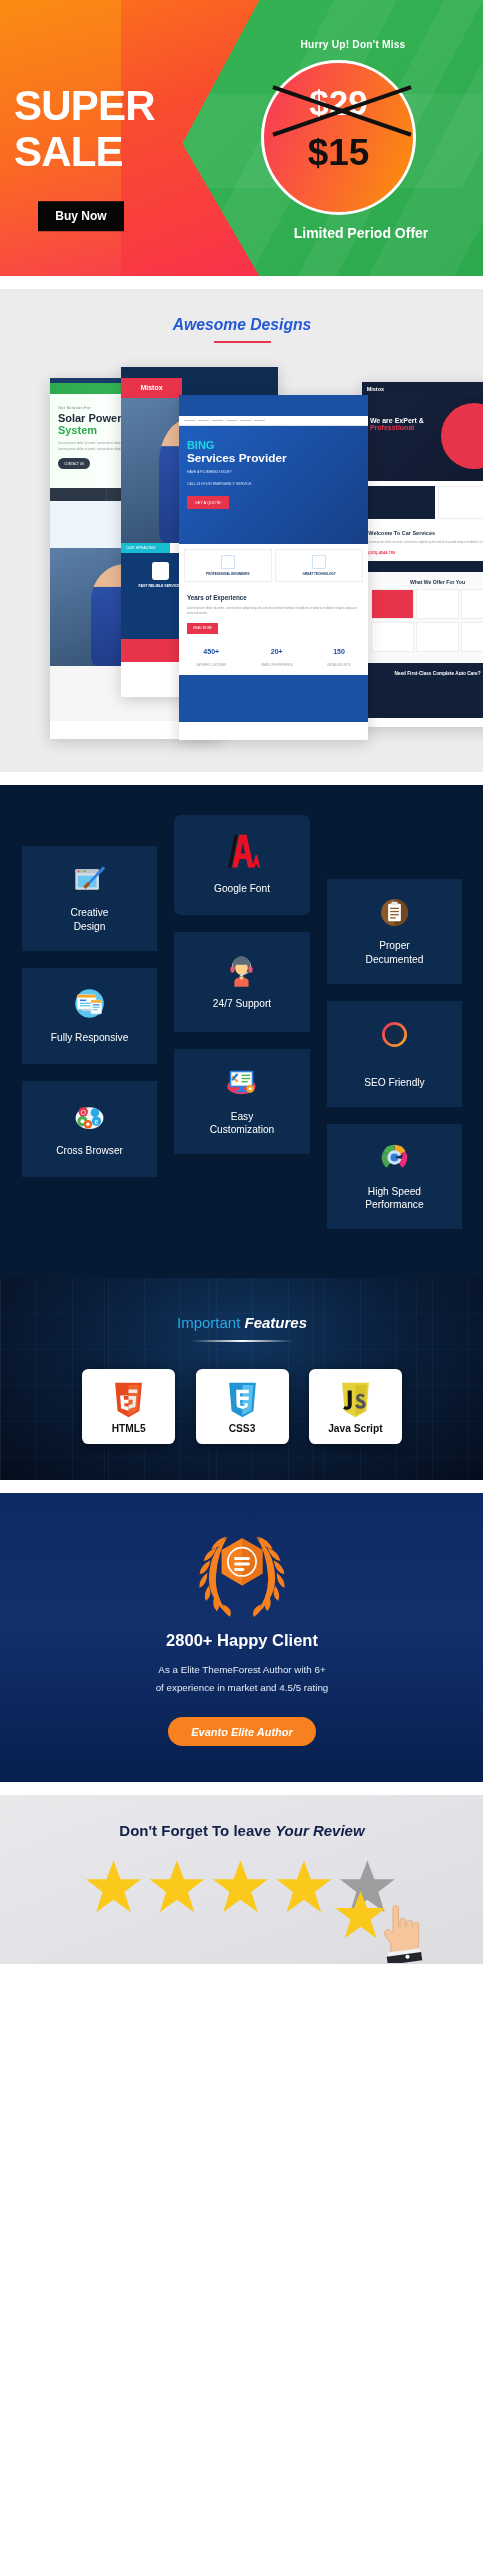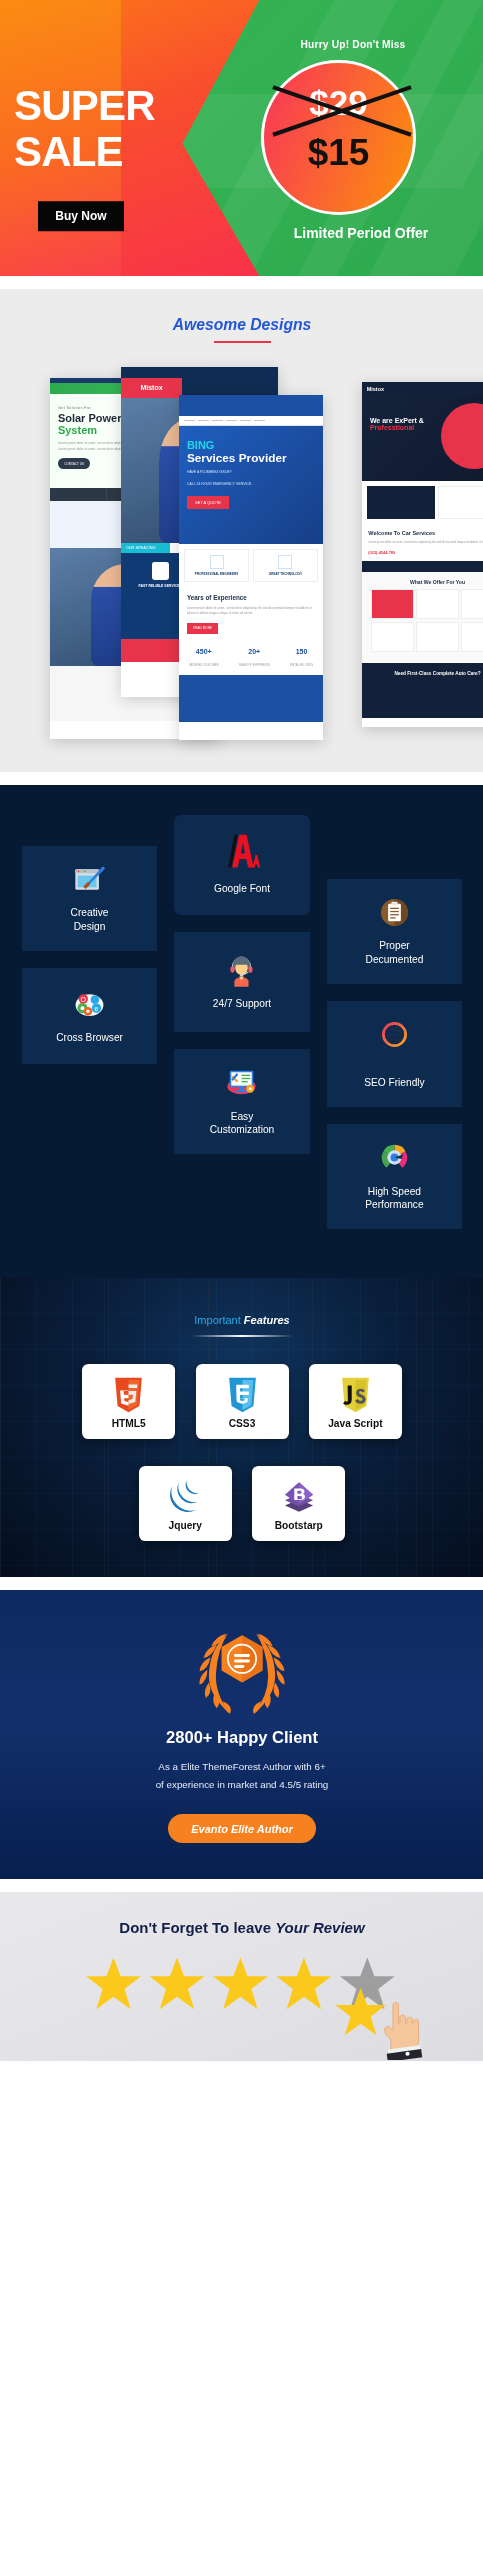--- a/index.html
+++ b/index.html
@@ -129,21 +129,21 @@
     margin-left: 39px;
   }
   .shot {
     position: absolute;
     background: #fff;
     box-shadow: 0 3.1px 14px rgba(0,0,0,0.18);
     overflow: hidden;
   }
   .shot-a { left: 11px; top: 17.3px; width: 170px; height: 361px; }
   .shot-b { left: 82px; top: 6.3px; width: 157px; height: 330px; z-index: 3; }
-  .shot-c { left: 140px; top: 35px; width: 144px; height: 345px; z-index: 5; }
+  .shot-c { left: 140px; top: 35px; width: 189px; height: 345px; z-index: 5; }
   .shot-d { left: 323px; top: 22px; width: 151px; height: 345px; z-index: 2; }
 
   
   .mini-topbar { height: 5.5px; background: #1a3a6b; }
   .mini-nav { height: 10.2px; background: #fff; border-bottom: 0.8px solid #e4e4e4; display:flex; align-items:center; padding:0 4.7px; gap:3.1px;}
   .mini-logo { font-size: 5.5px; font-weight: 900; color: #e8344a; }
   .mini-link { width: 11px; height: 1.6px; background: #c6c6c6; }
   .mini-hero-green {
     height: 94px;
     background: linear-gradient(90deg,#f4fff6 0%, #ffffff 60%, #cfe6f7 100%);
@@ -229,21 +229,21 @@
     overflow: hidden;
   }
   .circuit {
     position:absolute; inset:0; opacity:.38;
     background-image:
       linear-gradient(90deg, rgba(60,150,220,.20) 0.8px, transparent 0.8px),
       linear-gradient(0deg, rgba(60,150,220,.14) 0.8px, transparent 0.8px),
       linear-gradient(90deg, rgba(200,120,40,.16) 0.8px, transparent 0.8px);
     background-size: 36px 36px, 36px 36px, 104px 104px;
   }
-  .imp-title { position:relative; text-align:center; font-size:11px; font-weight:800; }
+  .imp-title { position:relative; text-align:center; font-size:15px; font-weight:800; }
   .imp-title .a { color:#29a8e8; font-weight:500; }
   .imp-title .b { color:#fff; font-style:italic; font-weight:800; }
   .imp-rule {
     position:relative; width:102px; height:2.4px; margin:9.4px auto 0;
     background: linear-gradient(90deg, rgba(255,255,255,0) 0%, #fff 50%, rgba(255,255,255,0) 100%);
     border-radius:1.6px;
   }
   .tech-row { position:relative; display:flex; justify-content:center; gap:20.4px; margin-top:27px;}
   .tech-card {
     width:93px; height:75px; background:#fff; border-radius:6.3px;
@@ -483,20 +483,39 @@
               <path d="M20 24 L18 28 L22 26 Z" fill="#8a4a2a"></path>
               <path d="M13 30 l6 -6 3 3 -6 6 z" fill="#a8521f"></path>
             </svg>
           </div>
           <div class="lbl">
             <span>Creative</span><br>
             <span>Design</span>
           </div>
         </div>
 
+        <div class="feat-card" style="min-height:96px;">
+          <div class="ico">
+            <svg width="35" height="35" viewBox="0 0 44 44">
+              <circle cx="22" cy="22" r="18" fill="#5bc6f0"></circle>
+              <rect x="7" y="11" width="23" height="18" rx="1.5" fill="#fff" stroke="#dfe4ea"></rect>
+              <rect x="7" y="11" width="23" height="3.5" fill="#f5a623"></rect>
+              <rect x="10" y="17" width="8" height="2" fill="#2f7fe0"></rect>
+              <rect x="10" y="21" width="16" height="1.6" fill="#5bc6f0"></rect>
+              <rect x="10" y="24" width="13" height="1.6" fill="#5bc6f0"></rect>
+              <rect x="13" y="29" width="11" height="2.5" fill="#c7ced6"></rect>
+              <rect x="24" y="18" width="13" height="17" rx="1.5" fill="#fff" stroke="#dfe4ea"></rect>
+              <rect x="24" y="18" width="13" height="3" fill="#f5a623"></rect>
+              <rect x="26" y="23" width="9" height="1.5" fill="#2f7fe0"></rect>
+              <rect x="26" y="26" width="9" height="1.5" fill="#5bc6f0"></rect>
+              <rect x="26" y="29" width="6" height="1.5" fill="#5bc6f0"></rect>
+            </svg>
+          </div>
+          <div class="lbl">Fully Responsive</div>
+        </div>
 
         <div class="feat-card" style="min-height:96px;">
           <div class="ico">
             <svg width="35" height="31" viewBox="0 0 44 40">
               <ellipse cx="22" cy="22" rx="18" ry="14" fill="#f3f5f7"></ellipse>
               <circle cx="14" cy="14" r="6" fill="#e8344a"></circle>
                 <text x="14" y="18" font-size="9" fill="#fff" text-anchor="middle" font-family="Liberation Sans">O</text>
               <circle cx="29" cy="15" r="5.5" fill="#29a8e8"></circle>
               <circle cx="13" cy="26" r="6.5" fill="#4caf50"></circle>
                 <circle cx="13" cy="26" r="2.6" fill="#fff"></circle>
@@ -667,45 +686,20 @@
             <path d="M4 2 h34 l-3.1 36 L21 46 L7.1 38 Z" fill="#e4d03a"></path>
             <path d="M21 5 v38 l11.2 -6 l2.6 -32 z" fill="#d6c227"></path>
             <path d="M11 12 h5.2 v18 c0 4.3 -2.6 6.4 -6.4 6.4 -2 0 -3.6 -0.6 -4.6 -1.6 l2.6 -3.4 c0.6 0.7 1.3 1.1 2 1.1 1 0 1.5 -0.6 1.5 -2.1 z" fill="#111"></path>
             <path d="M20 31.4 l4 -2.4 c0.9 1.5 2 2.4 3.6 2.4 1.4 0 2.3 -0.7 2.3 -1.7 0 -1.2 -0.9 -1.6 -2.6 -2.4 l-0.9 -0.4 c-2.8 -1.2 -4.6 -2.7 -4.6 -5.9 0 -2.9 2.2 -5.1 5.7 -5.1 2.5 0 4.2 0.9 5.5 3.1 l-3 1.9 c-0.7 -1.2 -1.4 -1.7 -2.5 -1.7 -1.1 0 -1.8 0.7 -1.8 1.7 0 1.2 0.7 1.6 2.3 2.3 l0.9 0.4 c3.3 1.4 5.1 2.9 5.1 6.2 0 3.5 -2.7 5.4 -6.4 5.4 -3.6 0 -5.9 -1.7 -7.1 -3.9 z" fill="#555"></path>
           </svg>
         </div>
         <div class="name">Java Script</div>
       </div>
     </div>
 
-    <div class="tech-row">
-      <div class="tech-card">
-        <div class="glyph">
-          <svg width="38" height="38" viewBox="0 0 48 48">
-            <path d="M8 10 a22 22 0 0 0 30 30 a24 24 0 0 1 -30 -30 z" fill="#1b75ba"></path>
-            <path d="M16 6 a18 18 0 0 0 24 24 a20 20 0 0 1 -24 -24 z" fill="#1b75ba"></path>
-            <path d="M26 3 a12 12 0 0 0 16 16 a14 14 0 0 1 -16 -16 z" fill="#1b75ba"></path>
-          </svg>
-        </div>
-        <div class="name">Jquery</div>
-      </div>
-
-      <div class="tech-card">
-        <div class="glyph">
-          <svg width="38" height="36" viewBox="0 0 48 46">
-            <path d="M24 26 L6 34 L24 42 L42 34 Z" fill="#563d7c"></path>
-            <path d="M24 19 L6 27 L24 35 L42 27 Z" fill="#6f4fa0"></path>
-            <path d="M24 4 L6 20 L24 32 L42 20 Z" fill="#7952b3"></path>
-            <path d="M24 4 L42 20 L24 32 Z" fill="#8a62c7"></path>
-            <path d="M18 12 h8 c3 0 5 1.4 5 3.8 0 1.7 -1 2.8 -2.4 3.2 1.8 0.4 3 1.6 3 3.6 0 2.7 -2.2 4.2 -5.6 4.2 h-8 z m4 3 v4 h3 c1.5 0 2.4 -0.7 2.4 -2 0 -1.3 -0.9 -2 -2.4 -2 z m0 6.6 v4.4 h3.4 c1.7 0 2.7 -0.8 2.7 -2.2 0 -1.4 -1 -2.2 -2.8 -2.2 z" fill="#fff"></path>
-          </svg>
-        </div>
-        <div class="name">Bootstarp</div>
-      </div>
-    </div>
   </section>
 
   <div class="sec-gap"></div>
 
   <section class="section client">
     <div class="badge-wrap">
       <svg width="126" height="96" viewBox="0 0 160 122">
 
         <g fill="#f7811f">
           <path d="M60 16 q-14 4 -19 16 q10 0 19 -16 z"></path>

